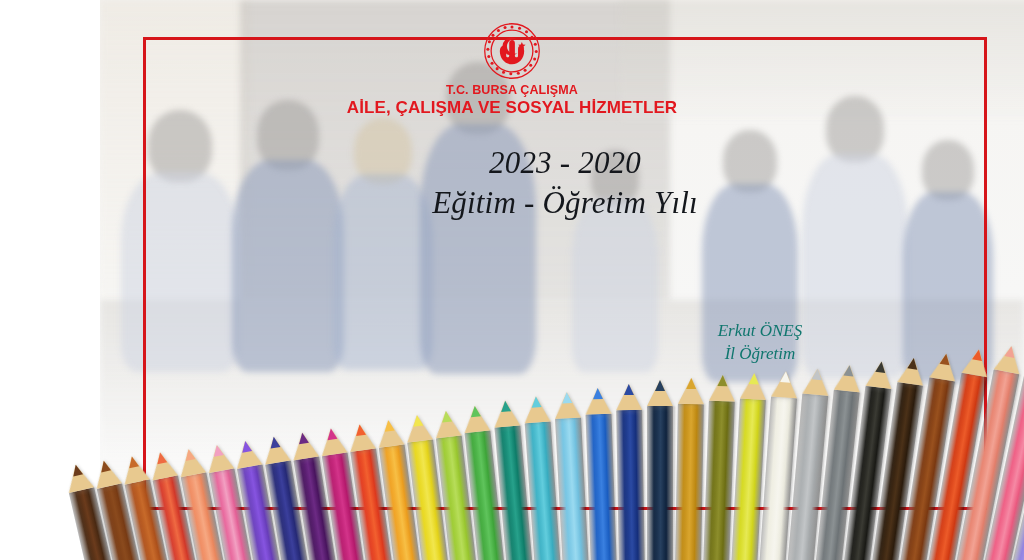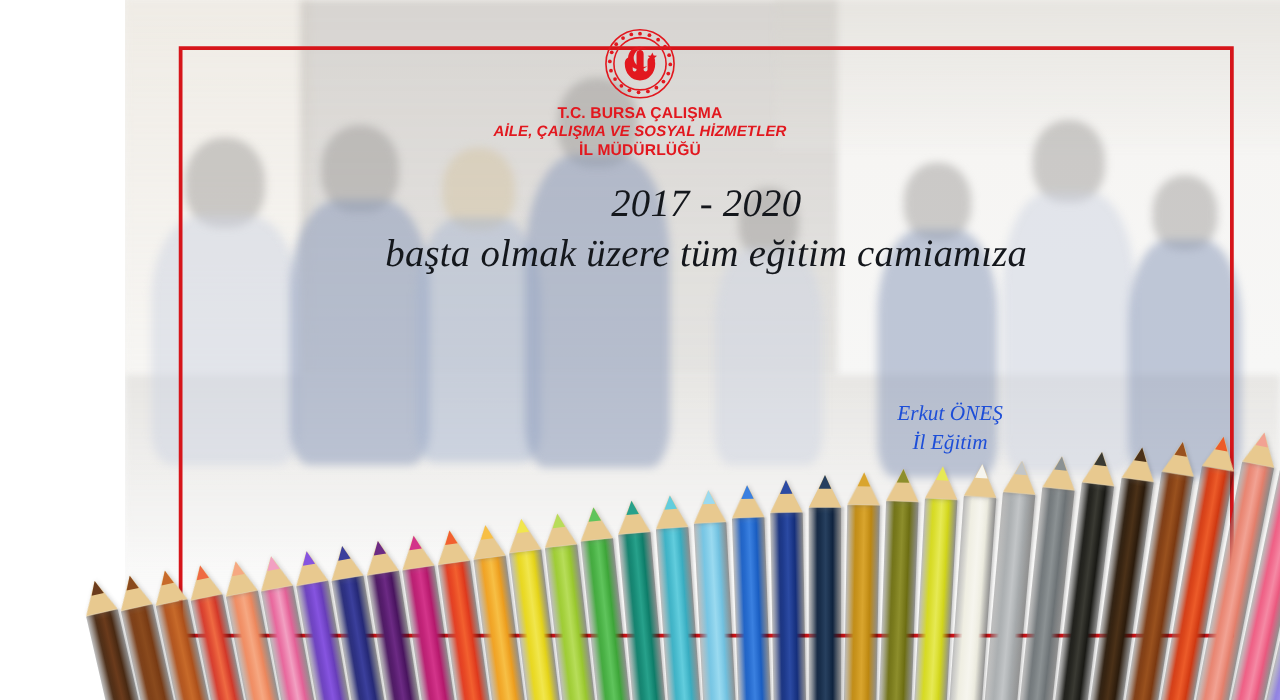--- a/index.html
+++ b/index.html
@@ -88,21 +88,21 @@
     display: block;
   }
   .org-lines {
     color: #e2181f;
     font-family: "Liberation Sans", sans-serif;
     font-weight: bold;
     line-height: 1.22;
     letter-spacing: .1px;
   }
   .org-l1 { font-size: 12.5px; }
-  .org-l2 { font-size: 12px; font-style: italic; }
+  .org-l2 { font-size: 17px; }
   .org-l3 { font-size: 12.5px; }
 
   
   .message {
     position: absolute;
     left: 146px;
     top: 143px;
     width: 838px;
     text-align: center;
     color: #14171c;
@@ -114,21 +114,21 @@
   }
   .message .ln { display: block; white-space: nowrap; }
 
   
   .signature {
     position: absolute;
     left: 620px;
     top: 320px;
     width: 280px;
     text-align: center;
-    color: #1d4ed8;
+    color: #0f766e;
     font-family: "Liberation Serif", serif;
     font-style: italic;
     font-size: 17px;
     line-height: 1.35;
   }
   .signature .ln { display: block; }
 
   
   .pencils {
     position: absolute;
@@ -244,32 +244,31 @@
 
       <path d="M60 31a15.5 15.5 0 1 0 0 22 12.6 12.6 0 1 1 0-22z" fill="#e2181f"></path>
 
       <path d="M67 34.5l1.9 4.1 4.5.5-3.4 3 .95 4.4-3.95-2.3-3.95 2.3.95-4.4-3.4-3 4.5-.5z" fill="#e2181f"></path>
 
       <path d="M29 50c0 13 9 23 21 23s21-10 21-23c0-6-3-9-6-9-2.6 0-4.6 2-4.6 5.4V58c0 1.6-1.2 2.7-2.6 2.7S55 59.6 55 58V36.5c0-3.4-2.1-5.5-4.9-5.5s-4.9 2.1-4.9 5.5V58c0 1.6-1.2 2.7-2.6 2.7S40 59.6 40 58V46.4c0-3.4-2-5.4-4.6-5.4-3 0-6.4 3-6.4 9z" fill="#e2181f"></path>
     </svg>
     <div class="org-lines">
       <div class="org-l1">T.C. BURSA ÇALIŞMA</div>
       <div class="org-l2">AİLE, ÇALIŞMA VE SOSYAL HİZMETLER</div>
-      <div class="org-l3">İL MÜDÜRLÜĞÜ</div>
     </div>
   </div>
 
   <div class="message">
-    <span class="ln">2017 - 2020</span>
-    <span class="ln">başta olmak üzere tüm eğitim camiamıza</span>
+    <span class="ln">2023 - 2020</span>
+    <span class="ln">Eğitim - Öğretim Yılı</span>
   </div>
 
   <div class="signature">
     <span class="ln">Erkut ÖNEŞ</span>
-    <span class="ln">İl Eğitim</span>
+    <span class="ln">İl Öğretim</span>
   </div>
 
   <div class="pencils" id="pencils">
       <div class="pencil" style="left: 87px; height: 108px; transform: rotate(-13deg); z-index: 100;">
         <div class="barrel" style="height: 82px; background: linear-gradient(90deg, rgba(0, 0, 0, 0.3) 0%, rgb(74, 42, 19) 26%, rgb(107, 59, 28) 52%, rgb(74, 42, 19) 74%, rgba(0, 0, 0, 0.34) 100%);"></div>
         <div class="wood" style="bottom: 82px;"></div>
         <div class="lead" style="bottom: 97px; border-bottom-color: rgb(107, 59, 28);"></div>
       </div>
       <div class="pencil" style="left: 115px; height: 112px; transform: rotate(-12.5deg); z-index: 99;">
         <div class="barrel" style="height: 86px; background: linear-gradient(90deg, rgba(0, 0, 0, 0.3) 0%, rgb(122, 60, 21) 26%, rgb(138, 74, 29) 52%, rgb(122, 60, 21) 74%, rgba(0, 0, 0, 0.34) 100%);"></div>

